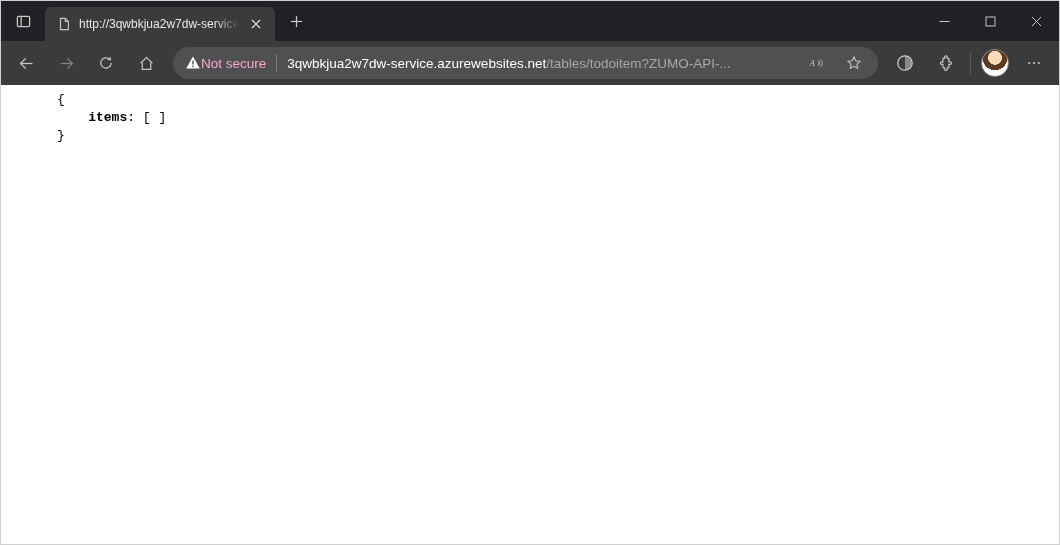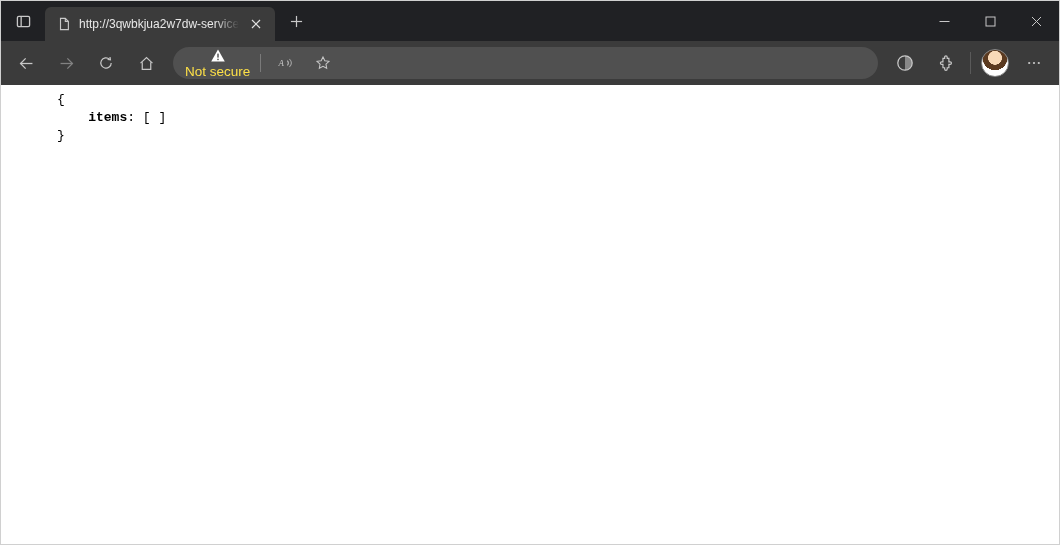--- a/index.html
+++ b/index.html
@@ -94,23 +94,22 @@
       margin: 0 6px;
       color: #e8e8e8;
       font-size: 13.5px;
       gap: 10px;
       overflow: hidden;
     }
     .security-label {
       display: flex;
       align-items: center;
       white-space: nowrap;
-      color: #fde047;
+      color: #f9a8d4;
       font-size: 13.5px;
-      flex-direction: column;
     }
     .addr-divider {
       width: 1px; height: 18px;
       background: #7a7a7a;
     }
     .url-wrap {
       flex: 1;
       white-space: nowrap;
       overflow: hidden;
       display: flex;
@@ -233,20 +232,24 @@
   <div class="addressbar">
     <div class="security-label">
       <svg width="16" height="16" viewBox="0 0 20 20" fill="#ffffff">
           <path d="M10 2 1.5 17h17z"></path>
           <rect x="9.1" y="7" width="1.8" height="5" fill="#505050"></rect>
           <rect x="9.1" y="13.4" width="1.8" height="1.8" fill="#505050"></rect>
         </svg>
       <span>Not secure</span>
     </div>
     <div class="addr-divider"></div>
+    <div class="url-wrap">
+      <span class="url-host">3qwbkjua2w7dw-service.azurewebsites.net</span>
+        <span class="url-path">/tables/todoitem?ZUMO-API-...</span>
+    </div>
     <div class="addr-action">
       <svg width="16" height="16" viewBox="0 0 20 20" fill="none" stroke="currentColor" stroke-width="1.3">
           <text x="2" y="14" font-size="11" font-style="italic" fill="currentColor" stroke="none" font-family="Georgia">A</text>
           <path d="M13 7c1.5 1.5 1.5 4.5 0 6"></path>
           <path d="M15.5 5c3 3 3 7 0 10" opacity=".7"></path>
         </svg>
     </div>
     <div class="addr-action">
       <svg width="16" height="16" viewBox="0 0 20 20" fill="none" stroke="currentColor" stroke-width="1.3">
           <path d="M10 2.5l2.3 4.7 5.2.7-3.8 3.6.9 5.1L10 14.2l-4.6 2.4.9-5.1L2.5 7.9l5.2-.7z"></path>

